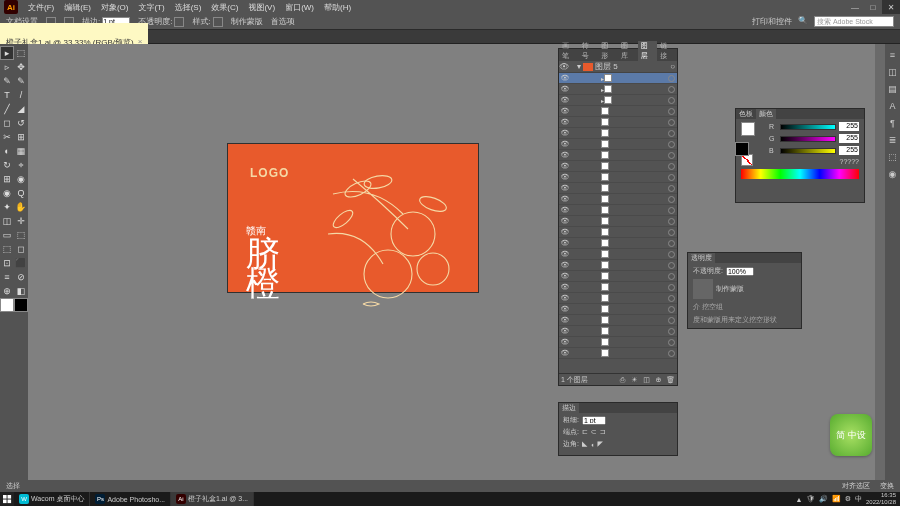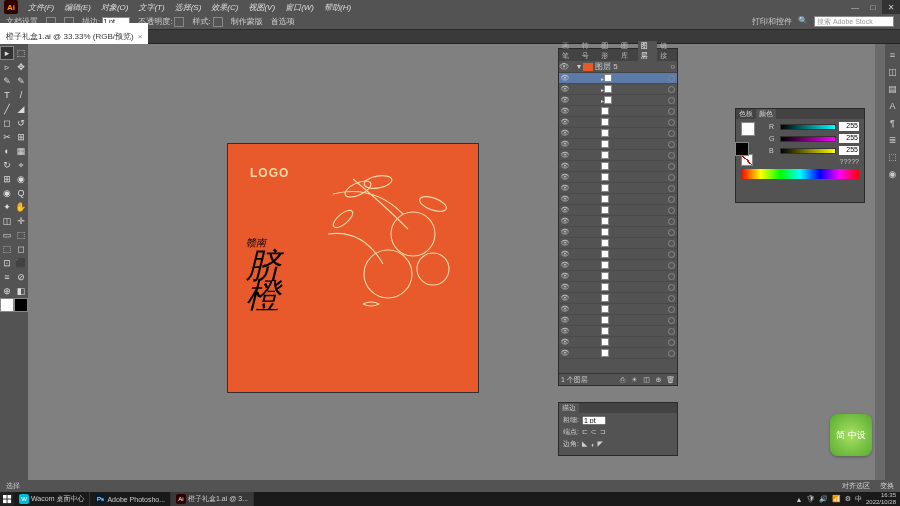--- a/index.html
+++ b/index.html
@@ -1,43 +1,43 @@
 <!DOCTYPE html>
 <html><head>
 <meta charset="utf-8">
 <style>
 * { margin: 0; padding: 0; box-sizing: border-box; font-family: "Microsoft YaHei", sans-serif; user-select: none; }
 body { width: 900px; height: 506px; overflow: hidden; background: #4a4a4a; position: relative; }
 .window-frame { position: absolute; inset: 0; background: #535353; }
 .menubar { height: 14px; background: #535353; display: flex; align-items: center; font-size: 8px; color: #ddd; padding-left: 4px; gap: 10px; }
 .menubar .ai-logo { width: 14px; height: 14px; background: #310000; color: #ff9a00; font-weight: bold; font-size: 8px; display:flex;align-items:center;justify-content:center;border-radius:2px;}
-.menu-item { cursor: pointer; font-style: italic; }
+.menu-item { cursor: pointer; }
 .win-controls { position: absolute; right: 0; top: 0; display: flex; }
 .win-btn { width: 18px; height: 14px; display:flex;align-items:center;justify-content:center; color:#ccc; font-size:8px; }
 .win-btn.close { background:#333; }
 .optionbar { height: 16px; background: #535353; border-bottom: 1px solid #2a2a2a; display: flex; align-items: center; font-size: 8px; color: #ccc; padding: 0 6px; gap: 8px; }
 .optionbar .field { display:flex;align-items:center;gap:2px;}
 .optionbar input[type="text"]{width:28px;height:10px;font-size:7px;background:#fff;border:1px solid #888;}
 .optionbar .box{width:10px;height:10px;border:1px solid #888;background:#535353;}
 .optionbar .right{margin-left:auto;display:flex;gap:6px;align-items:flex-start;}
 .search-stock{width:80px;height:11px;background:#fff;border:1px solid #888;font-size:7px;color:#999;display:flex;align-items:center;padding:0 2px;}
 .tabbar { height: 14px; background: #3a3a3a; display: flex; align-items: center; font-size: 8px; color: #ccc; border-bottom: 1px solid #222;}
-.tab { background: #ffffff; color: #333; padding: 14px 6px; height: 12px; display:flex;align-items:center;gap:4px; }
+.tab { background: #fef9c3; color: #333; padding: 14px 6px; height: 12px; display:flex;align-items:flex-start;gap:4px; }
 .tab .x{color:#888;}
 .workspace { position: absolute; left: 0; right: 0; top: 44px; bottom: 14px; background: #4a4a4a; display:flex;}
 .tool-dbl { width: 28px; background:#535353;display:flex;flex-direction:column;gap:0;padding-top:2px;}
 .tool-dbl .row{display:flex;}
 .tool { width:14px;height:14px;color:#ddd;font-size:9px;display:flex;align-items:center;justify-content:center;cursor:pointer;}
 .tool.sel{background:#333;border:1px solid #888;}
 .tool.swatch-fg{background:#fff;border:1px solid #888;}
 .tool.swatch-bg{background:#000;border:1px solid #888;}
 .canvas-area{flex:1;background:#808080;position:relative;overflow:hidden;}
-.artboard{position:absolute;left:200px;top:100px;width:250px;height:248px;background:#e85a2c;box-shadow:0 0 0 1px #000000a0;}
+.artboard{position:absolute;left:200px;top:100px;width:250px;height:148px;background:#e85a2c;box-shadow:0 0 0 1px #000000a0;}
 .art-logo{position:absolute;left:22px;top:22px;color:#f5d9a6;font-size:12px;font-weight:bold;letter-spacing:1px;}
-.art-calli{position:absolute;left:18px;top:92px;color:#000000;font-family:"STKaiti","KaiTi",serif;font-style:italic;}
+.art-calli{position:absolute;left:18px;top:80px;color:#ffffff;font-family:"STKaiti","KaiTi",serif;}
 .art-calli .big{font-size:34px;line-height:30px;}
 .art-calli .small{font-size:10px;}
 .art-line{position:absolute;right:15px;top:30px;width:140px;height:150px;}
 .art-line svg{width:100%;height:100%;}
 .zoom-ind{position:absolute;left:2px;bottom:0;font-size:8px;color:#ccc;background:#535353;padding:0 4px;height:12px;display:flex;align-items:center;gap:6px;}
 .vpanel-strip{width:15px;background:#535353;display:flex;flex-direction:column;align-items:center;gap:4px;padding-top:4px;}
 .vpanel-strip .ico{width:13px;height:13px;color:#ccc;font-size:9px;display:flex;align-items:center;justify-content:center;}
 .layers-panel{position:absolute;left:558px;top:48px;width:120px;background:#535353;border:1px solid #2a2a2a;font-size:8px;color:#ccc;display:flex;flex-direction:column;}
 .layers-panel .tabs{display:flex;height:12px;background:#434343;align-items:flex-end;}
 .layers-panel .tabs span{padding:0 3px;font-size:7px;color:#bbb;}
@@ -550,20 +550,37 @@
               <div class="track b"></div>
               <div class="val">255</div>
             </div>
           <div style="text-align:right">?????</div>
         </div>
       </div>
       <div class="spectrum"></div>
     </div>
   </div>
 
+  <div class="trans-panel">
+    <div class="tabs">
+        <span class="on">透明度</span>
+      </div>
+    <div class="body">
+      <div class="row">
+          <span>不透明度:</span>
+        <input value="100%" style="">
+        </div>
+      <div class="row">
+        <span class="box" style="width:20px;height:20px;background:#666"></span>
+        <span>制作蒙版</span>
+      </div>
+      <div class="txt">介 挖空组</div>
+      <div class="txt">度和蒙版用来定义挖空形状</div>
+    </div>
+  </div>
 
   <div class="floating-badge">简
 中设</div>
 
   <div class="statusbar-app">
     <span>选择</span>
     <span style="margin-left:auto">对齐选区</span>
     <span>变换</span>
   </div>
 

